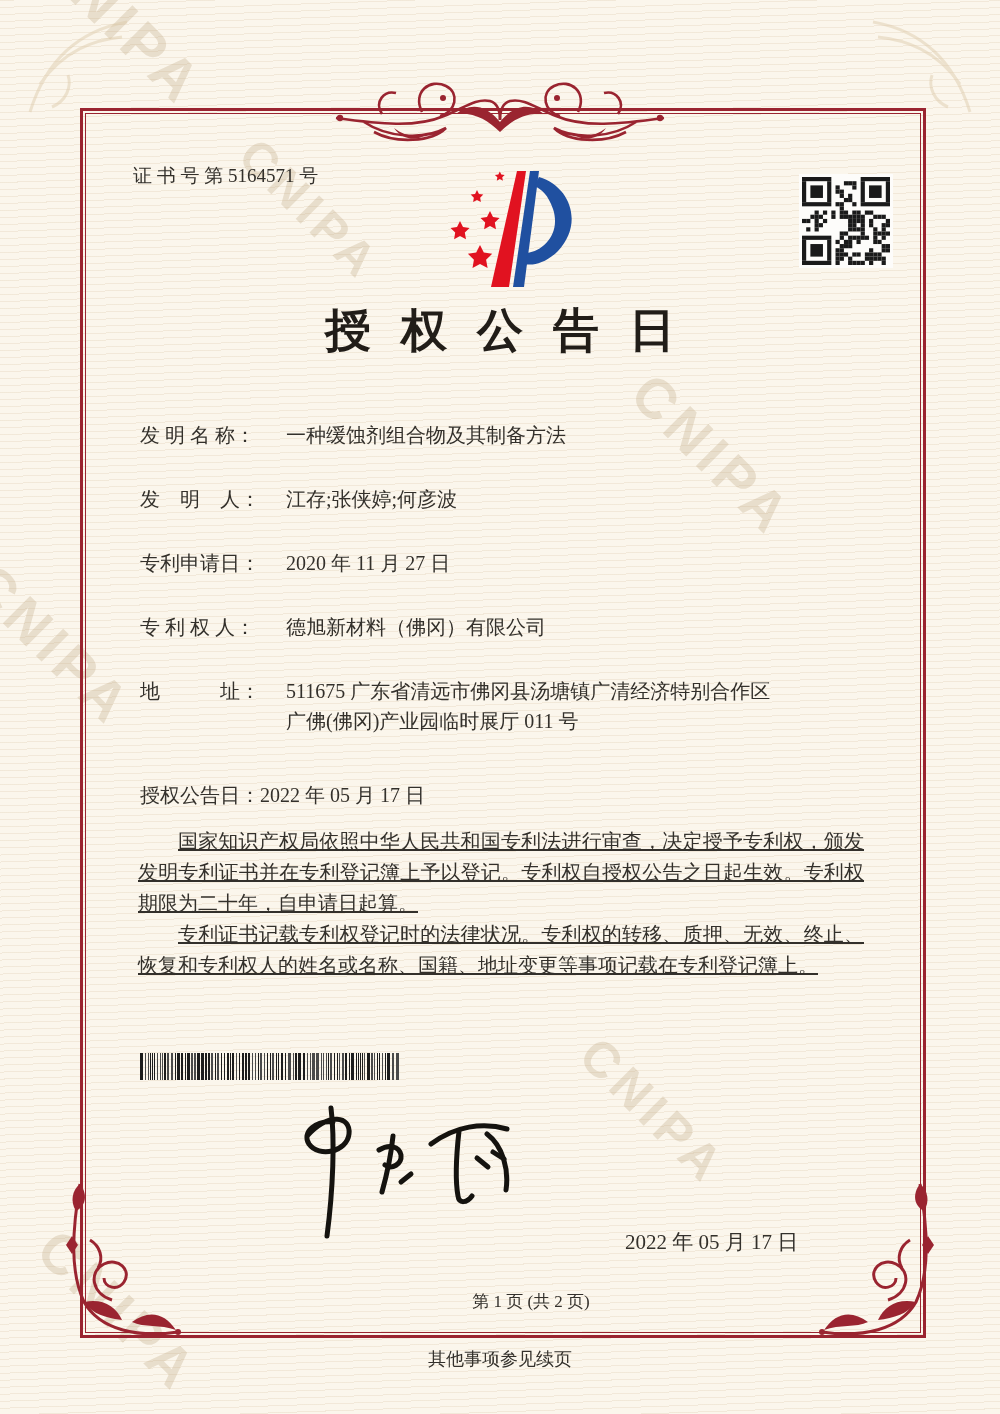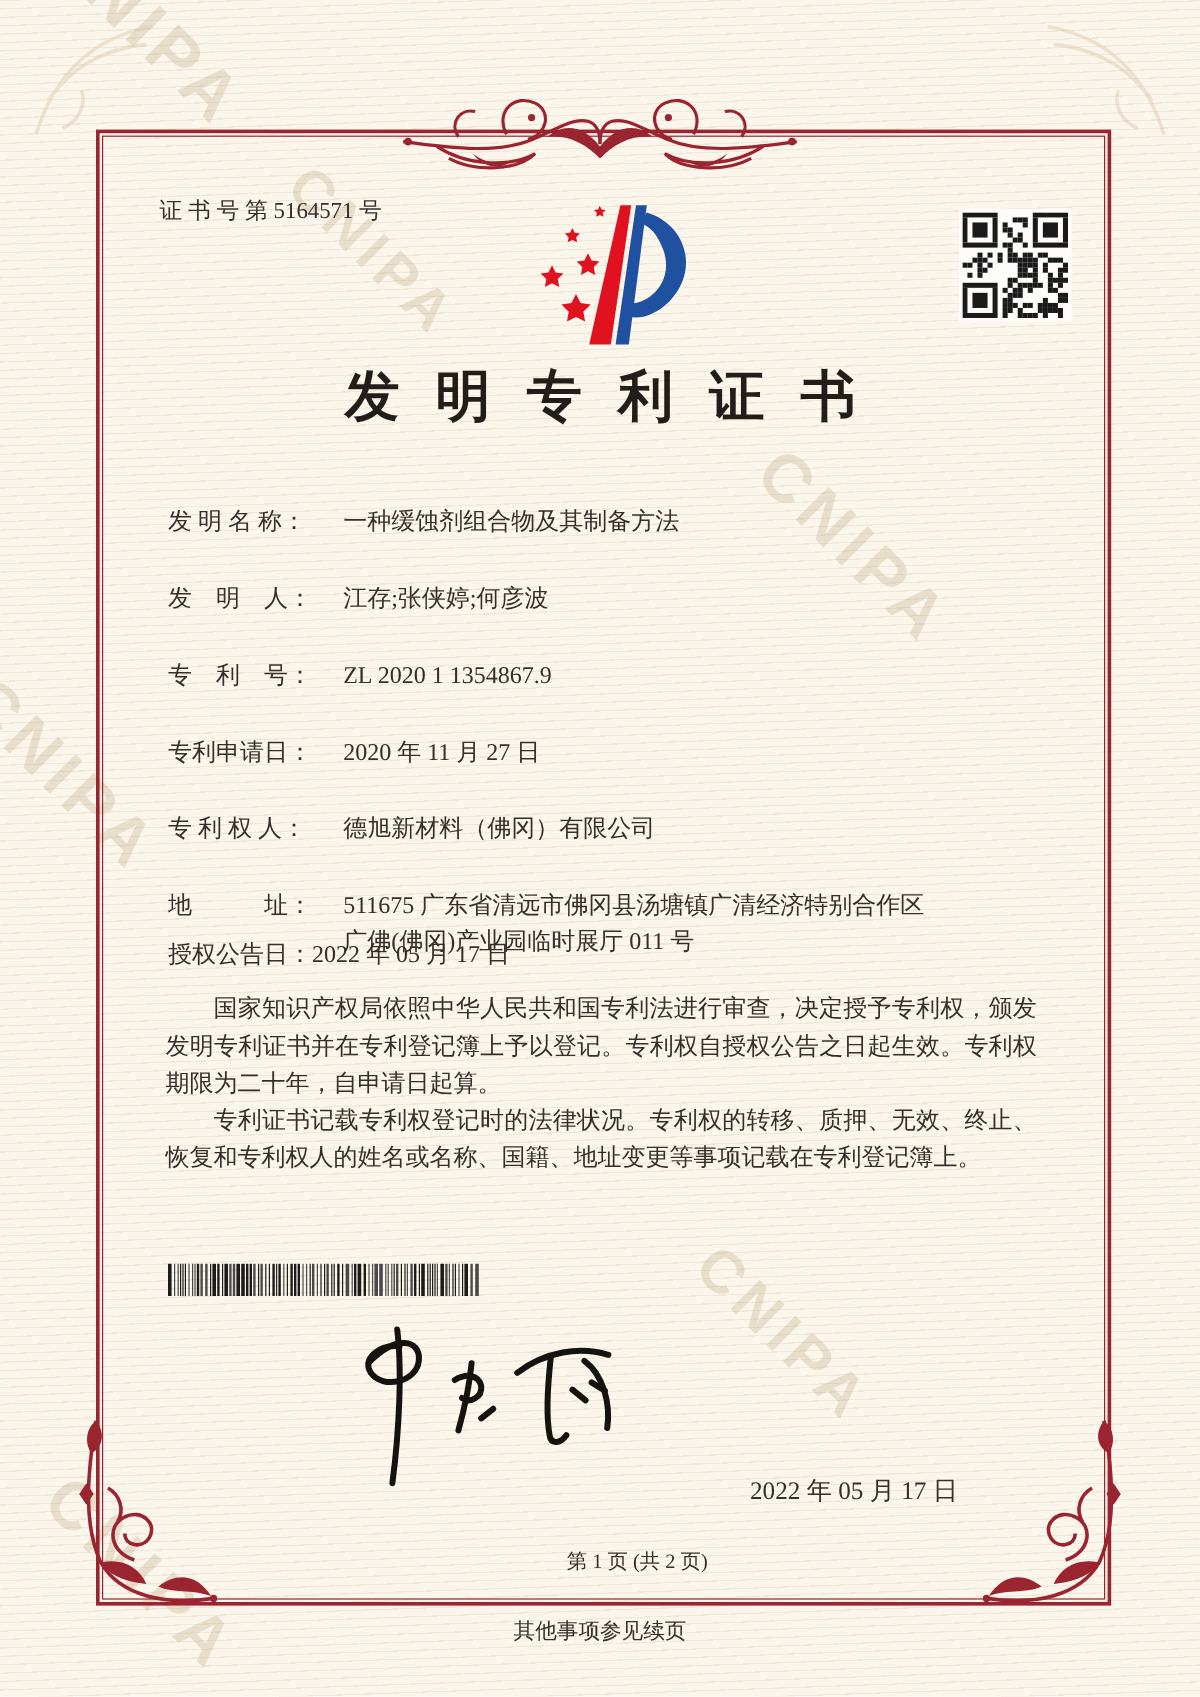--- a/index.html
+++ b/index.html
@@ -29,21 +29,21 @@
   
   .fields{position:absolute;left:140px;top:420px;width:730px;font-size:20px;}
   .frow{margin-bottom:34px;line-height:30px;}
   .flabel{display:inline-block;width:146px;white-space:pre;vertical-align:top;}
   .fvalue{display:inline-block;white-space:pre-line;vertical-align:top;max-width:570px;}
   .grant-row{position:absolute;left:140px;top:782px;width:730px;font-size:20px;}
   .grant-no{position:absolute;left:370px;top:0;}
   
   .bodytext{position:absolute;left:138px;top:826px;width:726px;font-size:20px;
             line-height:31px;text-align:justify;}
-  .bodytext p{margin:0;text-indent:2em;}
+  .bodytext p{margin:0;text-indent:2em;text-decoration:underline;}
   
   .barcode{position:absolute;left:140px;top:1053px;width:262px;height:27px;}
   .signer{position:absolute;left:140px;top:1143px;
           font-family:"Liberation Sans","DejaVu Sans",sans-serif;
           font-weight:700;font-size:23px;color:#2b2823;line-height:42px;}
   .signature{position:absolute;left:255px;top:1098px;}
   .issue-date{position:absolute;left:625px;top:1228px;font-size:21px;}
   .page-info{position:absolute;left:0;top:1290px;width:1000px;text-align:center;font-size:17px;margin-left:31px;}
   .footer-note{position:absolute;left:0;top:1347px;width:1000px;text-align:center;font-size:18px;font-family:Liberation Mono, monospace;}
   .orn{position:absolute;pointer-events:none;}
@@ -275,31 +275,28 @@
         <rect x="20" y="1" width="1" height="5" fill="#1a1a1a"></rect>
         <rect x="16" y="2" width="3" height="3" fill="#1a1a1a"></rect>
         <rect x="0" y="14" width="7" height="1" fill="#1a1a1a"></rect>
         <rect x="0" y="20" width="7" height="1" fill="#1a1a1a"></rect>
         <rect x="0" y="15" width="1" height="5" fill="#1a1a1a"></rect>
         <rect x="6" y="15" width="1" height="5" fill="#1a1a1a"></rect>
         <rect x="2" y="16" width="3" height="3" fill="#1a1a1a"></rect>
       </svg>
   </div>
 
-  <div class="title">发明专利证书</div>
+  <div class="title">授权公告日</div>
 
   <div class="fields">
     <div class="frow">
       <span class="flabel">发 明 名 称：</span><span class="fvalue">一种缓蚀剂组合物及其制备方法</span>
     </div>
     <div class="frow">
       <span class="flabel">发　明　人：</span><span class="fvalue">江存;张侠婷;何彦波</span>
-    </div>
-    <div class="frow">
-      <span class="flabel">专　利　号：</span><span class="fvalue">ZL 2020 1 1354867.9</span>
     </div>
     <div class="frow">
       <span class="flabel">专利申请日：</span><span class="fvalue">2020 年 11 月 27 日</span>
     </div>
     <div class="frow">
       <span class="flabel">专 利 权 人：</span><span class="fvalue">德旭新材料（佛冈）有限公司</span>
     </div>
     <div class="frow" style="margin-bottom:0;">
       <span class="flabel">地　　　址：</span><span class="fvalue">511675 广东省清远市佛冈县汤塘镇广清经济特别合作区
 广佛(佛冈)产业园临时展厅 011 号</span>

